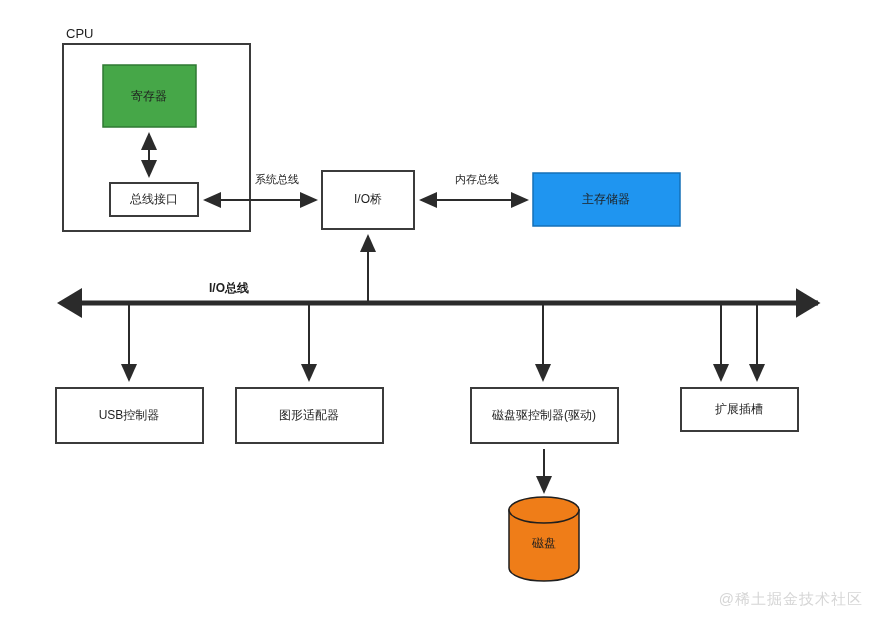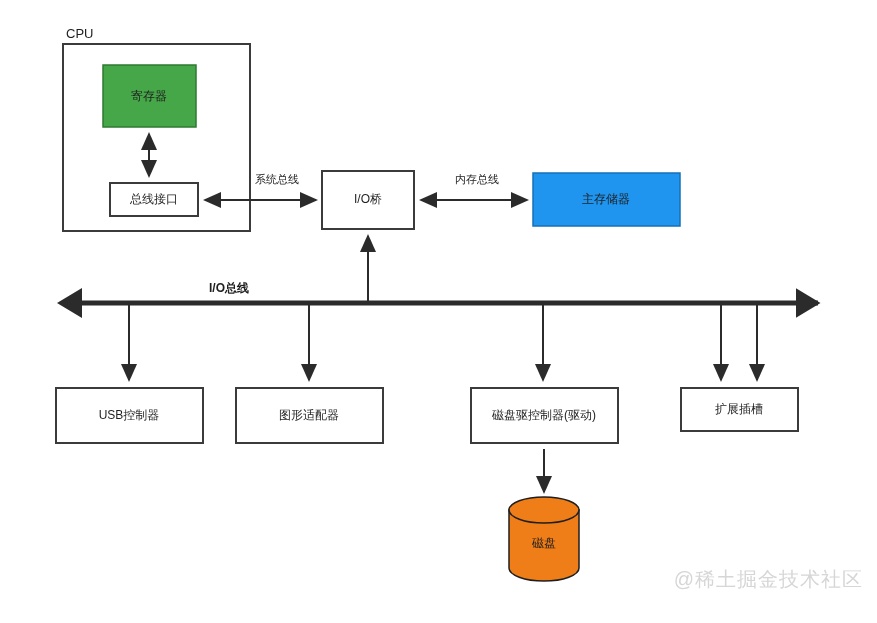--- a/index.html
+++ b/index.html
@@ -69,23 +69,23 @@
     stroke-width: 1.5;
   }
   .cyl-top {
     fill: #ef7d18;
     stroke: #1f1f1f;
     stroke-width: 1.5;
   }
   .watermark {
     position: absolute;
     right: 14px;
-    bottom: 30px;
+    bottom: 14px;
     font-family: "Liberation Sans", "DejaVu Sans", sans-serif;
-    font-size: 20px;
+    font-size: 15px;
     color: #d6d6d6;
     letter-spacing: 1px;
     user-select: none;
   }
 </style>
 </head>
 <body>
 
 <div id="canvas">
 

